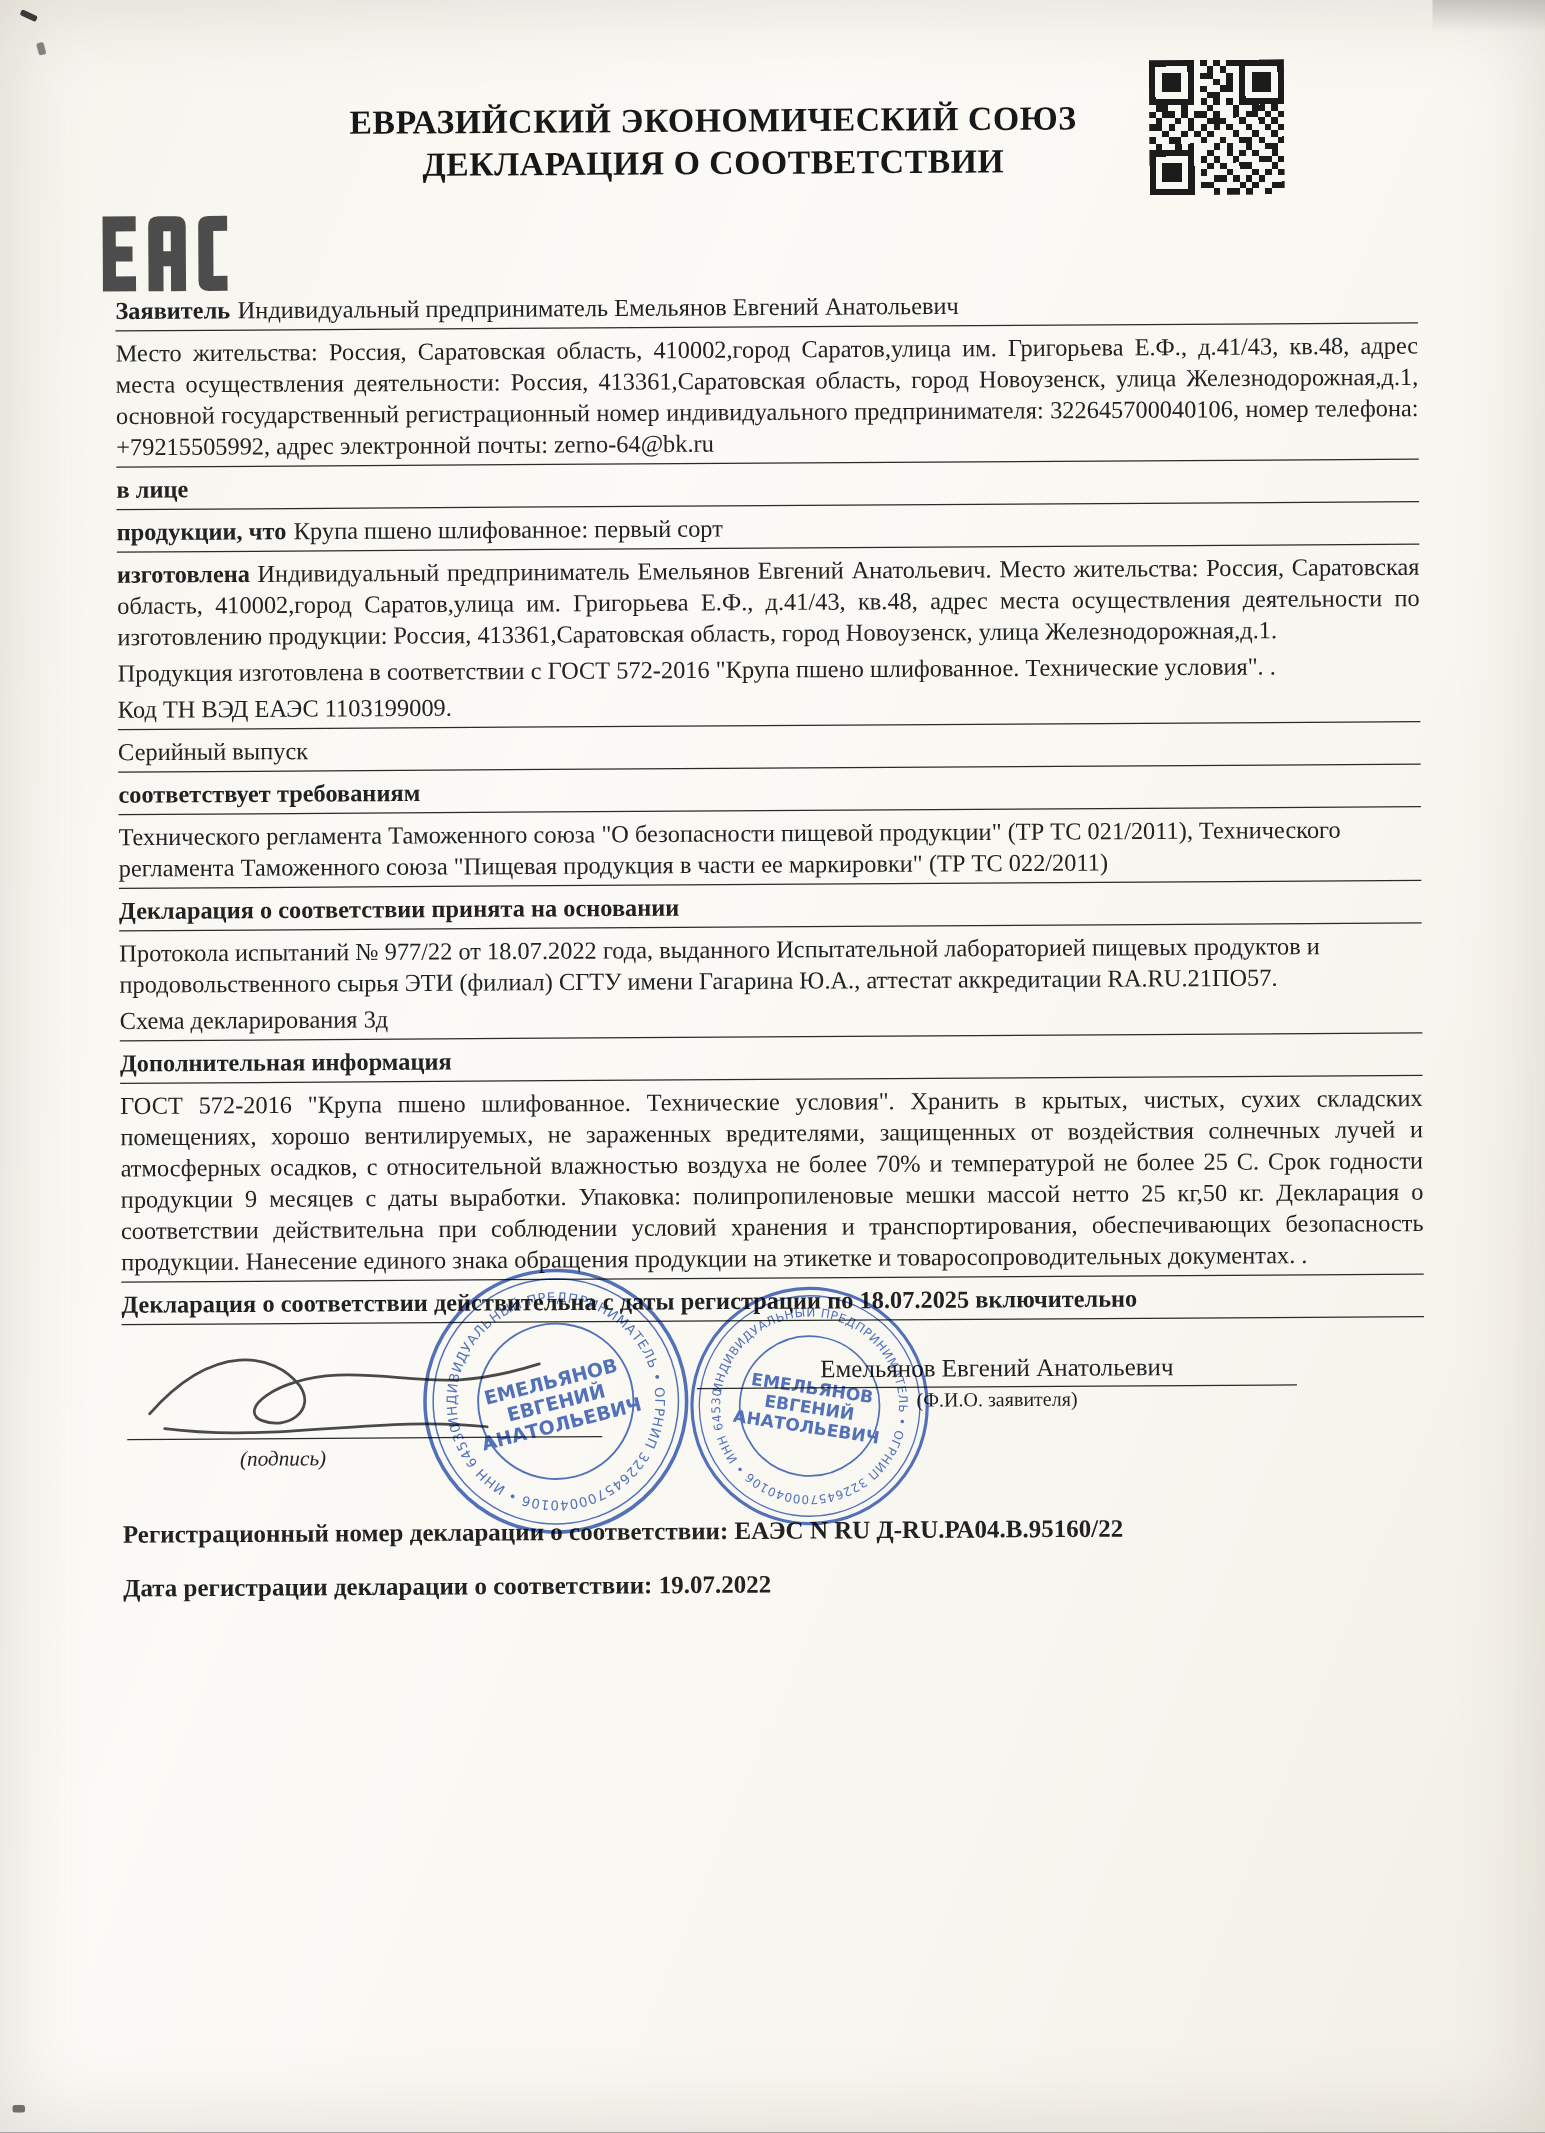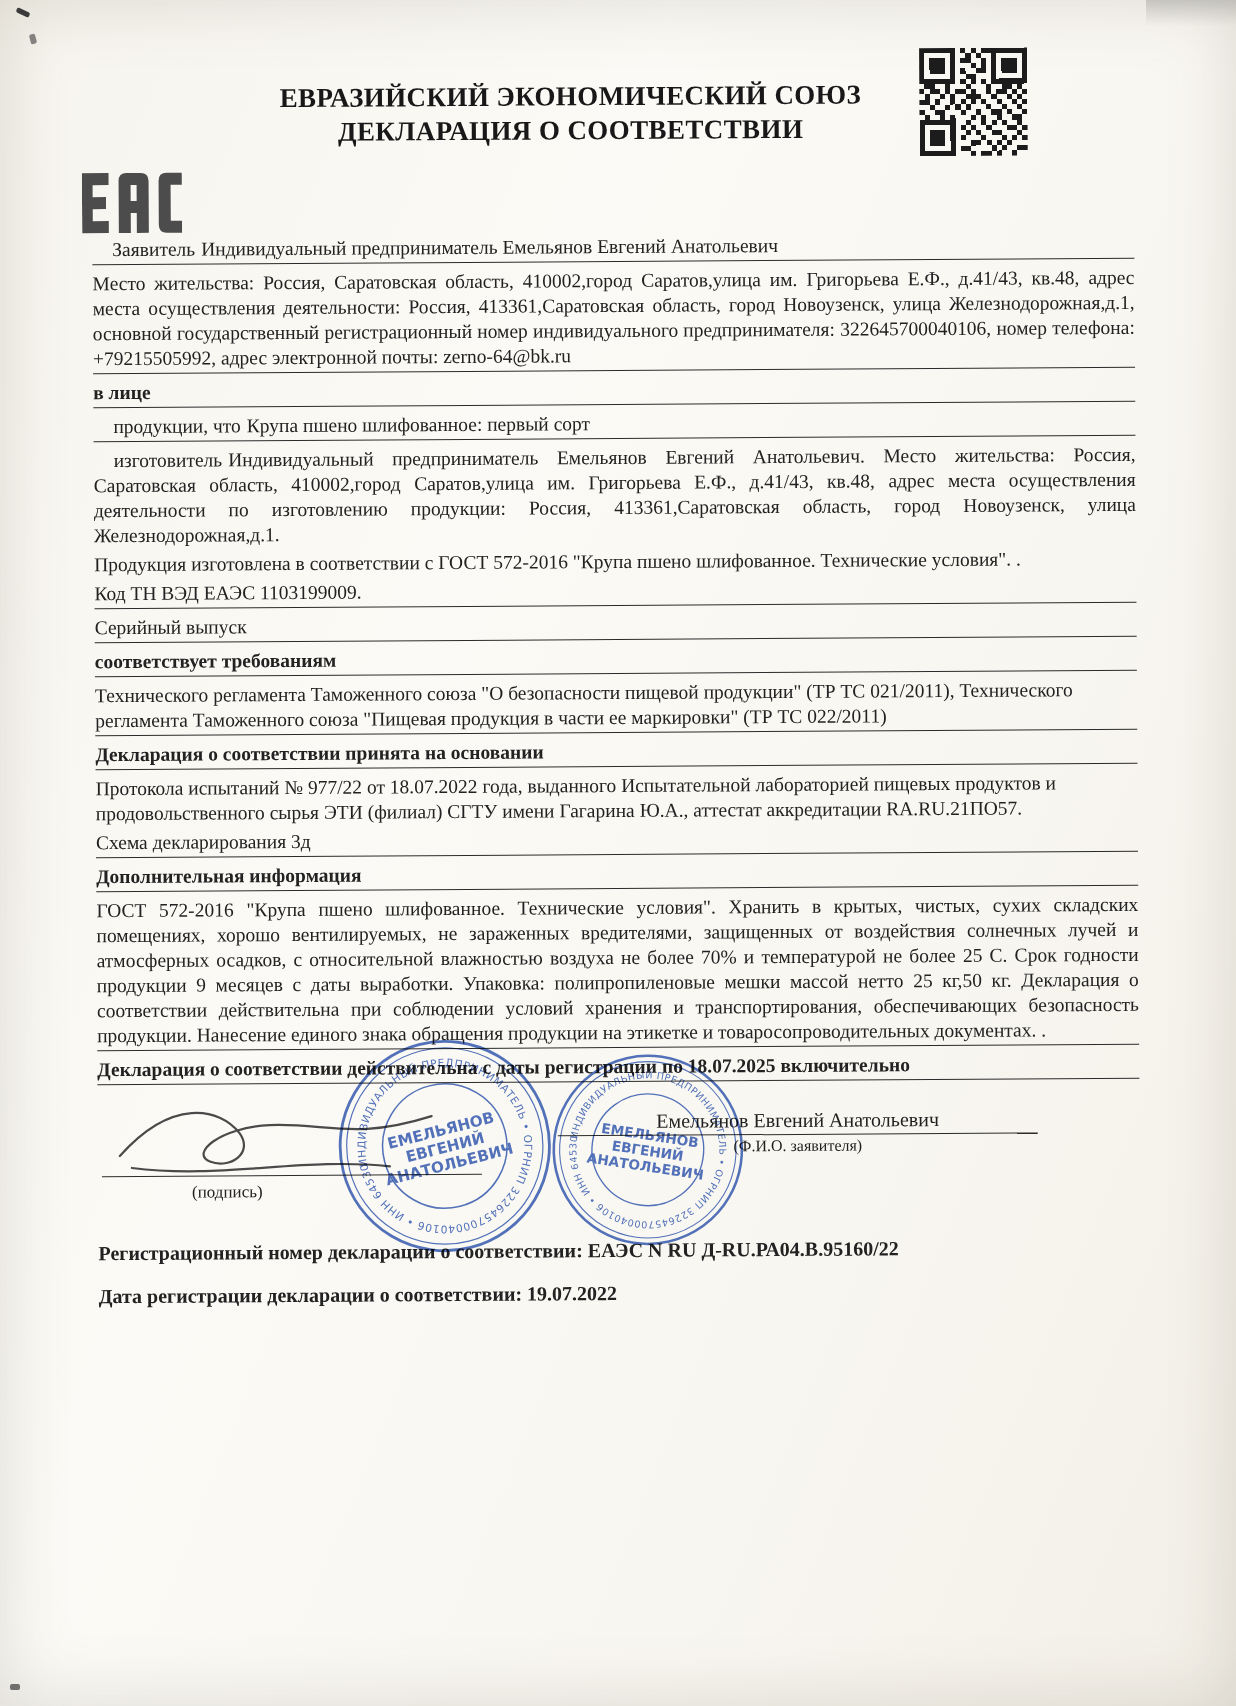--- a/index.html
+++ b/index.html
@@ -28,27 +28,27 @@
 
   .qr { position:absolute; left:924px; top:50px; width:108px; height:108px; }
   .eac { position:absolute; left:86px; top:156px; width:100px; height:88px; }
 
   .content { position:absolute; left:96px; top:234px; width:1042px; }
 
   .row { font-size:19.5px; line-height:25px; margin-bottom:4px; color:#222; }
   .rule { border-bottom:1.5px solid #2b2b2b; padding-bottom:2px; margin-bottom:6px; }
   .bold { font-weight:700; }
   .just { text-align:justify; }
-  .lbl { font-weight:400; margin-right:6px;margin-left:20px; }
+  .lbl { font-weight:700; margin-right:6px; }
 
   .sig-block { position:relative; height:140px; margin-top:4px; }
 
   .sign-area { position:absolute; left:4px; top:-6px; width:380px; border-bottom:1.4px solid #2b2b2b; height:92px; }
   .sign-area svg { position:absolute; left:0; bottom:-6px; width:360px; height:92px; }
-  .sign-caption { position:absolute; left:94px; top:92px; font-size:17px; color:#222; }
+  .sign-caption { position:absolute; left:94px; top:92px; font-size:17px; color:#222;font-style:italic; }
 
   .name-area { position:absolute; left:460px; top:22px; width:480px; text-align:center; }
   .name-area .name { font-size:20px; border-bottom:1.4px solid #2b2b2b; padding-bottom:2px; }
   .name-area .cap { font-size:16px; margin-top:2px; }
 
   .stamp { position:absolute; opacity:.82; mix-blend-mode:multiply; }
   .stamp-1 { left:238px; top:-52px; width:218px; height:218px; transform:rotate(-14deg); }
   .stamp-2 { left:452px; top:-36px; width:196px; height:196px; transform:rotate(9deg); }
   .stamp text { font-family:"DejaVu Sans", sans-serif; }
   .stamp .center-t { font-size:14px; font-weight:700; }
@@ -85,21 +85,21 @@
 
     <div class="content">
       <p class="row rule"><span class="lbl">Заявитель</span><span>Индивидуальный предприниматель Емельянов Евгений Анатольевич</span></p>
 
       <p class="row rule just">Место жительства: Россия, Саратовская область, 410002,город Саратов,улица им. Григорьева Е.Ф., д.41/43, кв.48, адрес места осуществления деятельности: Россия, 413361,Саратовская область, город Новоузенск, улица Железнодорожная,д.1, основной государственный регистрационный номер индивидуального предпринимателя: 322645700040106, номер телефона: +79215505992, адрес электронной почты: zerno-64@bk.ru</p>
 
       <p class="row rule bold">в лице</p>
 
       <p class="row rule"><span class="lbl">продукции, что</span><span>Крупа пшено шлифованное: первый сорт</span></p>
 
-      <p class="row just"><span class="lbl">изготовитель</span><span>Индивидуальный предприниматель Емельянов Евгений Анатольевич. Место жительства: Россия, Саратовская область, 410002,город Саратов,улица им. Григорьева Е.Ф., д.41/43, кв.48, адрес места осуществления деятельности по изготовлению продукции: Россия, 413361,Саратовская область, город Новоузенск, улица Железнодорожная,д.1.</span></p>
+      <p class="row just"><span class="lbl">изготовлена</span><span>Индивидуальный предприниматель Емельянов Евгений Анатольевич. Место жительства: Россия, Саратовская область, 410002,город Саратов,улица им. Григорьева Е.Ф., д.41/43, кв.48, адрес места осуществления деятельности по изготовлению продукции: Россия, 413361,Саратовская область, город Новоузенск, улица Железнодорожная,д.1.</span></p>
 
       <p class="row">Продукция изготовлена в соответствии с ГОСТ 572-2016 "Крупа пшено шлифованное. Технические условия". .</p>
 
       <p class="row rule">Код ТН ВЭД ЕАЭС 1103199009.</p>
 
       <p class="row rule">Серийный выпуск</p>
 
       <p class="row rule bold">соответствует требованиям</p>
 
       <p class="row rule">Технического регламента Таможенного союза "О безопасности пищевой продукции" (ТР ТС 021/2011), Технического регламента Таможенного союза "Пищевая продукция в части ее маркировки" (ТР ТС 022/2011)</p>

